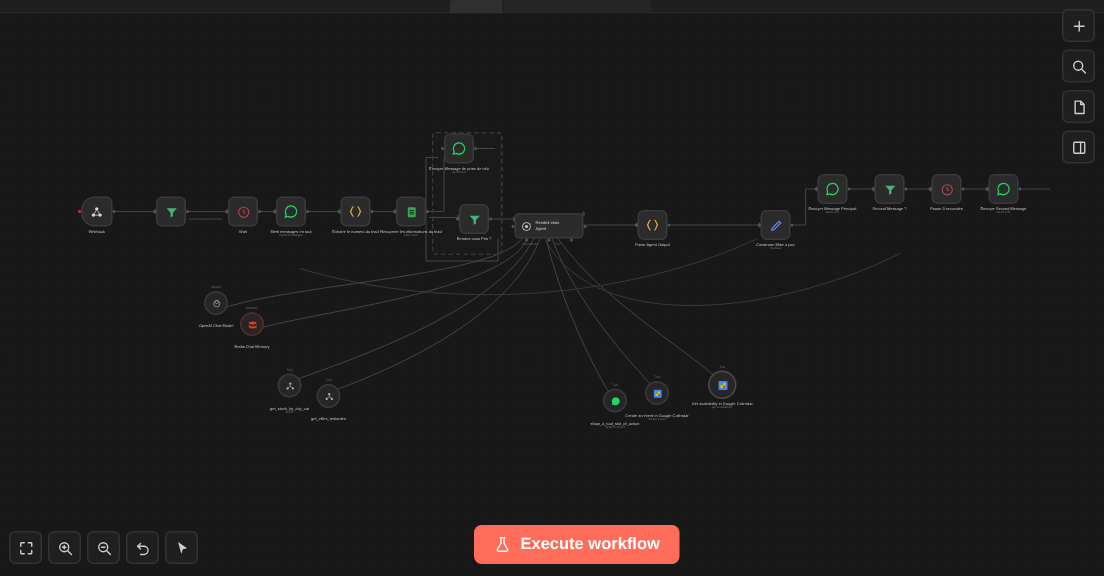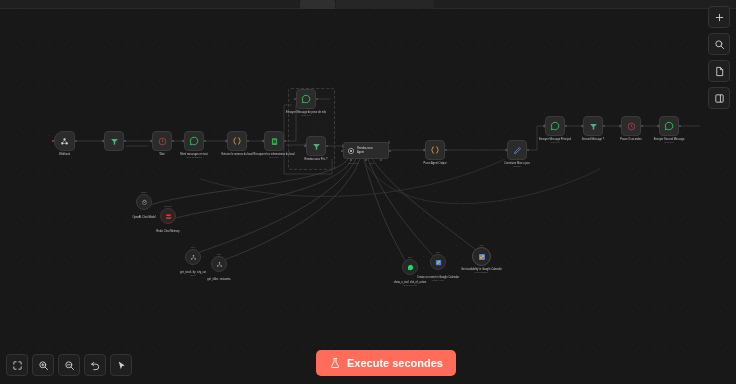--- a/index.html
+++ b/index.html
@@ -515,21 +515,21 @@
       <svg width="11" height="11" viewBox="0 0 24 24" fill="#cfcfcf">
         <path d="M6 3l13 9-6 1.5L10.5 20z"></path>
       </svg>
     </div>
   </div>
 
   <button class="execute">
     <svg width="12" height="12" viewBox="0 0 24 24" fill="none" stroke="#fff" stroke-width="1.8" stroke-linecap="round">
       <path d="M9 3h6M10 3v7L5 19a1.5 1.5 0 001.3 2h11.4A1.5 1.5 0 0019 19l-5-9V3"></path>
     </svg>
-    <span>Execute secondes</span>
+    <span>Execute workflow</span>
   </button>
 
   <div class="rail">
     <div class="rbtn">
       <svg width="11" height="11" viewBox="0 0 24 24" fill="none" stroke="#cfcfcf" stroke-width="2" stroke-linecap="round">
         <path d="M12 5v14M5 12h14"></path>
       </svg>
     </div>
     <div class="rbtn">
       <svg width="11" height="11" viewBox="0 0 24 24" fill="none" stroke="#cfcfcf" stroke-width="2" stroke-linecap="round">

